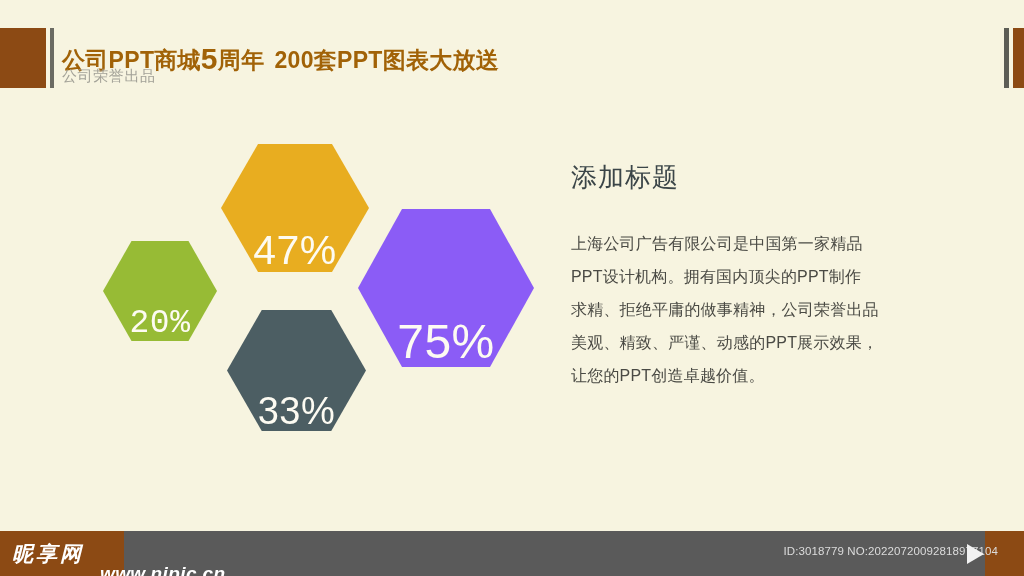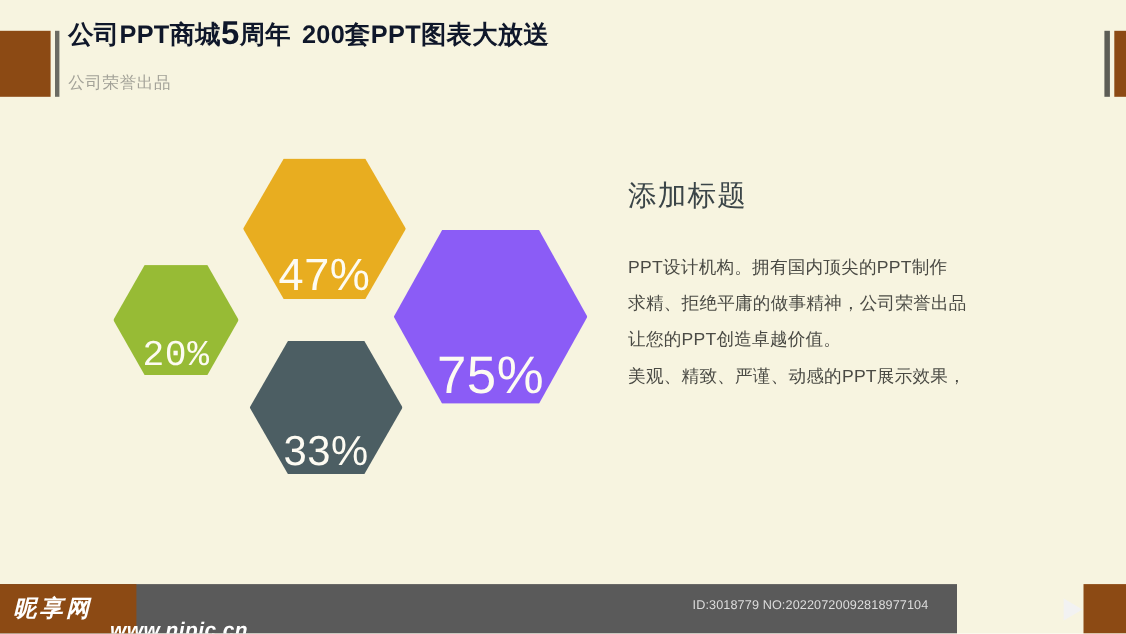--- a/index.html
+++ b/index.html
@@ -32,22 +32,22 @@
     width:5px; height:60px;
     background:#5d5d56;
   }
   .hdr-block-right {
     position:absolute; left:1013px; top:28px;
     width:11px; height:60px;
     background:#8c4a14;
   }
 
   .hdr-title {
-    position:absolute; left:62px; top:16px;
-    font-size:23px; font-weight:700; color:#0f172a;
+    position:absolute; left:62px; top:44px;
+    font-size:23px; font-weight:700; color:#a16207;
     letter-spacing:0.3px; white-space:nowrap;
     line-height:30px;
   }
   .hdr-title .big5 { font-size:30px; font-weight:700; vertical-align:-1px; }
   .hdr-title .seg2 { margin-left:10px; }
   .hdr-sub {
     position:absolute; left:62px; top:66px;
     font-size:15px; color:#a3a298; letter-spacing:0.6px;
     line-height:20px; white-space:nowrap;
   }
@@ -76,21 +76,21 @@
     font-size:26px; color:#3b4548; font-weight:400;
     letter-spacing:1px; margin-bottom:32px;
   }
   .copy-body {
     font-size:16px; color:#4a4a44; line-height:33px;
     letter-spacing:0.2px;
   }
 
   
   #footer {
-    position:absolute; left:0; top:531px; width:870px; height:45px;
+    position:absolute; left:0; top:531px; width:1024px; height:45px;
     background:#5a5a5a;
   }
   .ft-block-left {
     position:absolute; left:0; top:0; width:124px; height:45px;
     background:#8c4a14;
   }
   .ft-block-right {
     position:absolute; left:985px; top:0; width:39px; height:45px;
     background:#8c4a14;
   }
@@ -146,24 +146,25 @@
       <span>33%</span>
     </div>
     <div class="hex hex-red" style="background:#8b5cf6;">
       <span>75%</span>
     </div>
   </div>
 
   <div id="copy">
     <div class="copy-title">添加标题</div>
     <div class="copy-body">
+      <div>上海公司广告有限公司是中国第一家精品</div>
       <div>PPT设计机构。拥有国内顶尖的PPT制作</div>
       <div>求精、拒绝平庸的做事精神，公司荣誉出品</div>
+      <div>美观、精致、严谨、动感的PPT展示效果，</div>
       <div>让您的PPT创造卓越价值。</div>
-      <div>美观、精致、严谨、动感的PPT展示效果，</div>
     </div>
   </div>
 
   <div id="footer">
     <div class="ft-block-left"></div>
     <div class="ft-block-right"></div>
     <div class="ft-logo">昵享网</div>
     <div class="ft-url">www.nipic.cn</div>
     <div class="ft-id">ID:3018779 NO:20220720092818977104</div>
     <div class="ft-arrow"></div>

